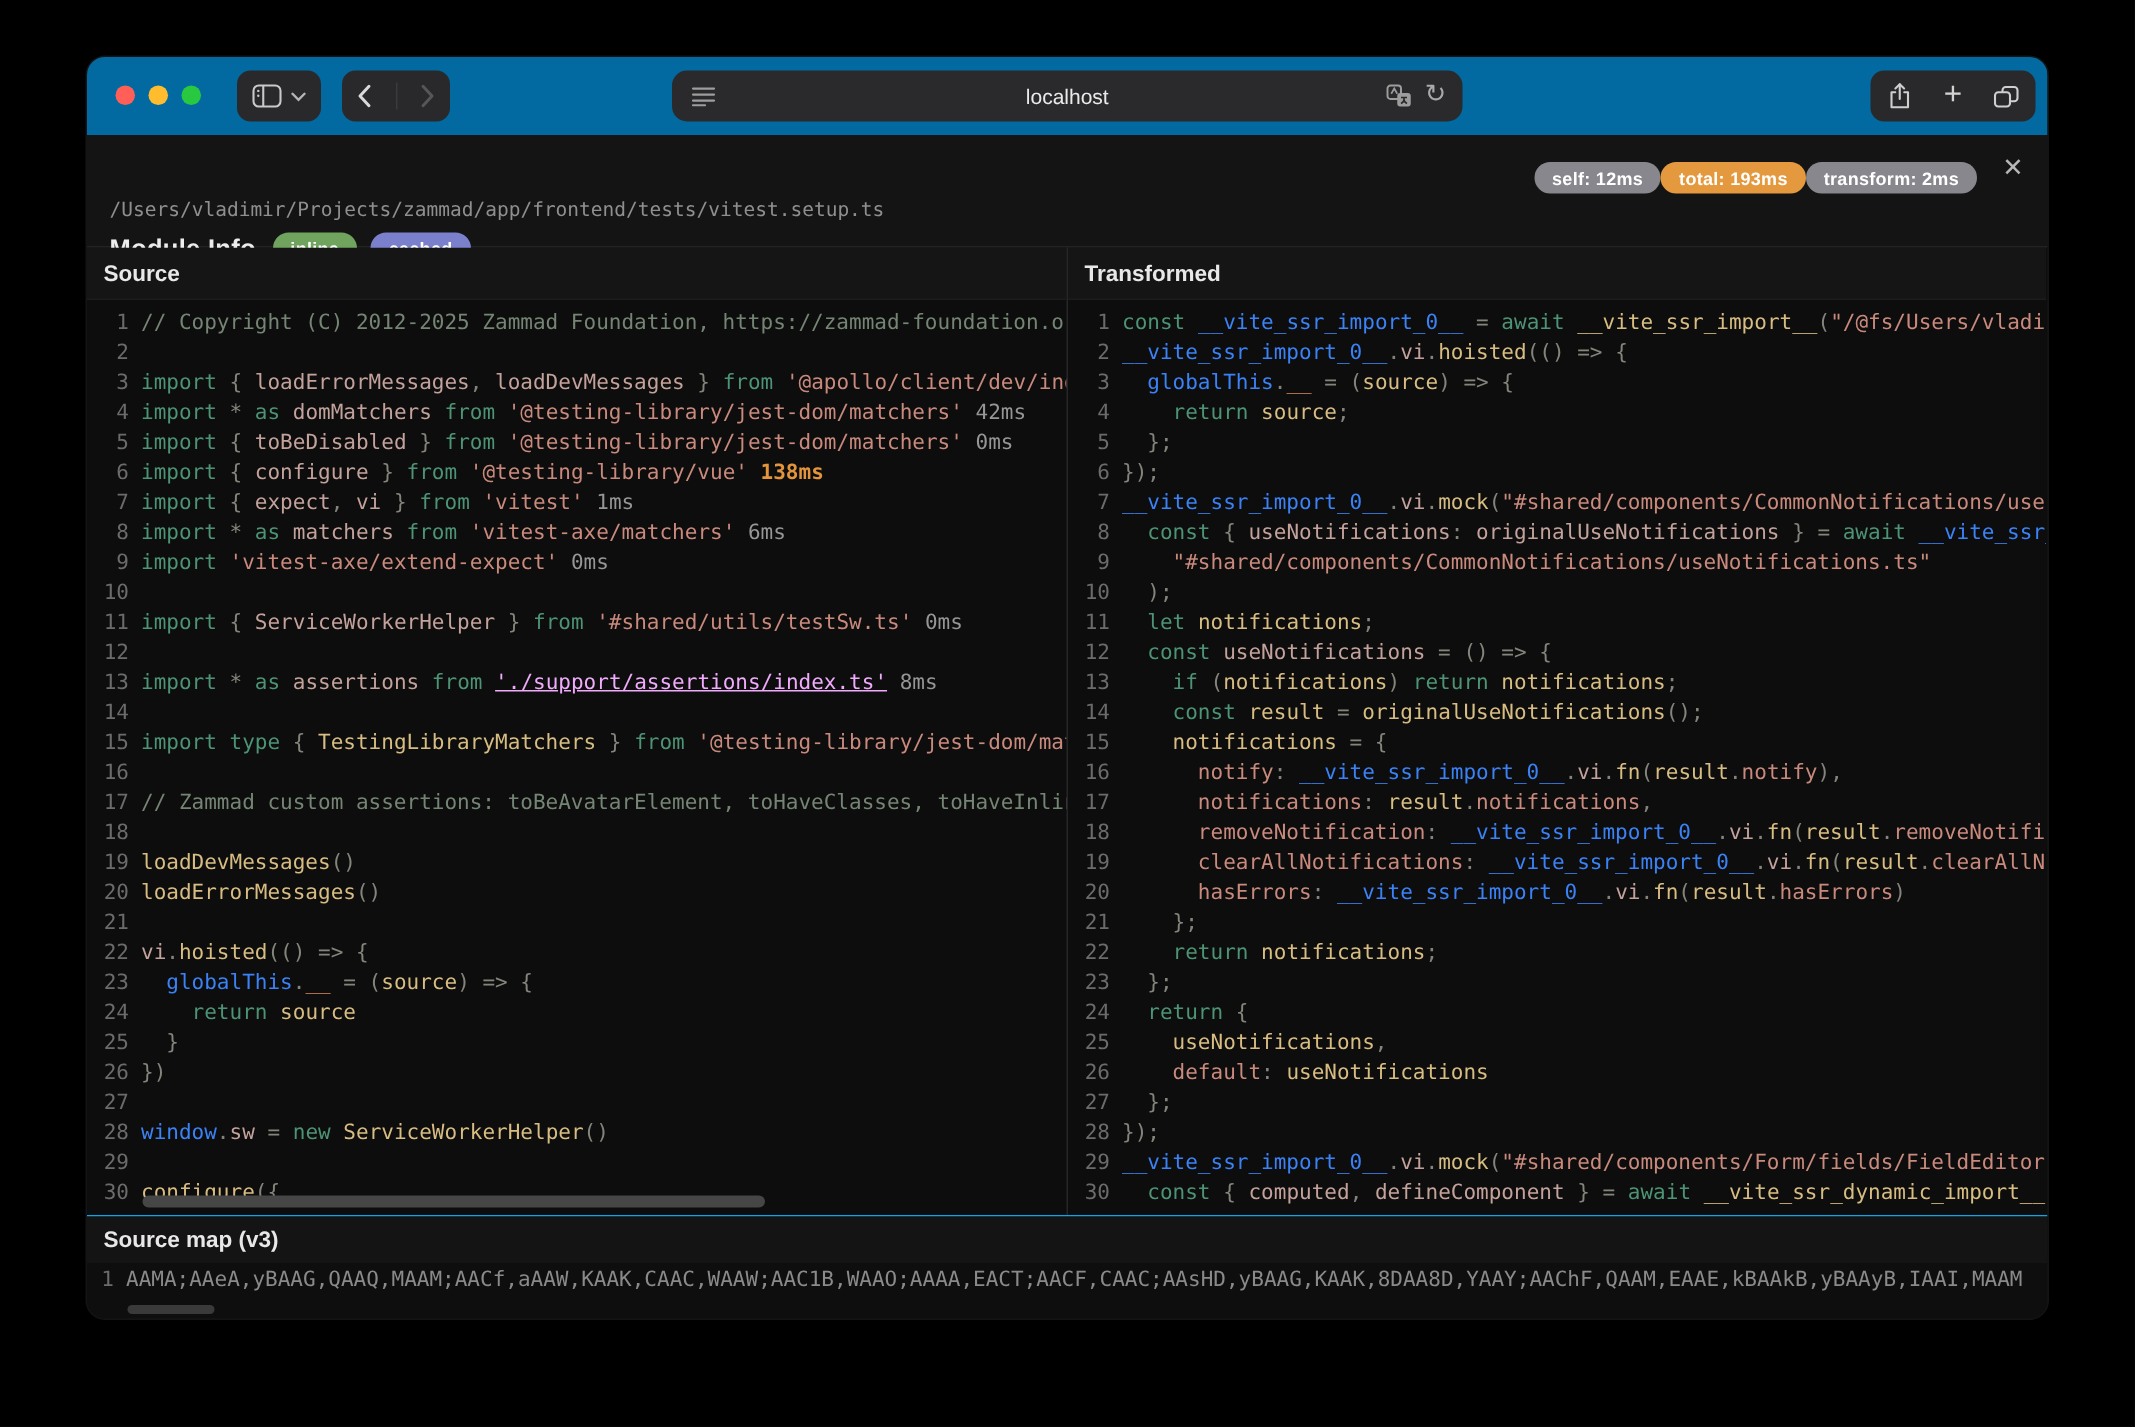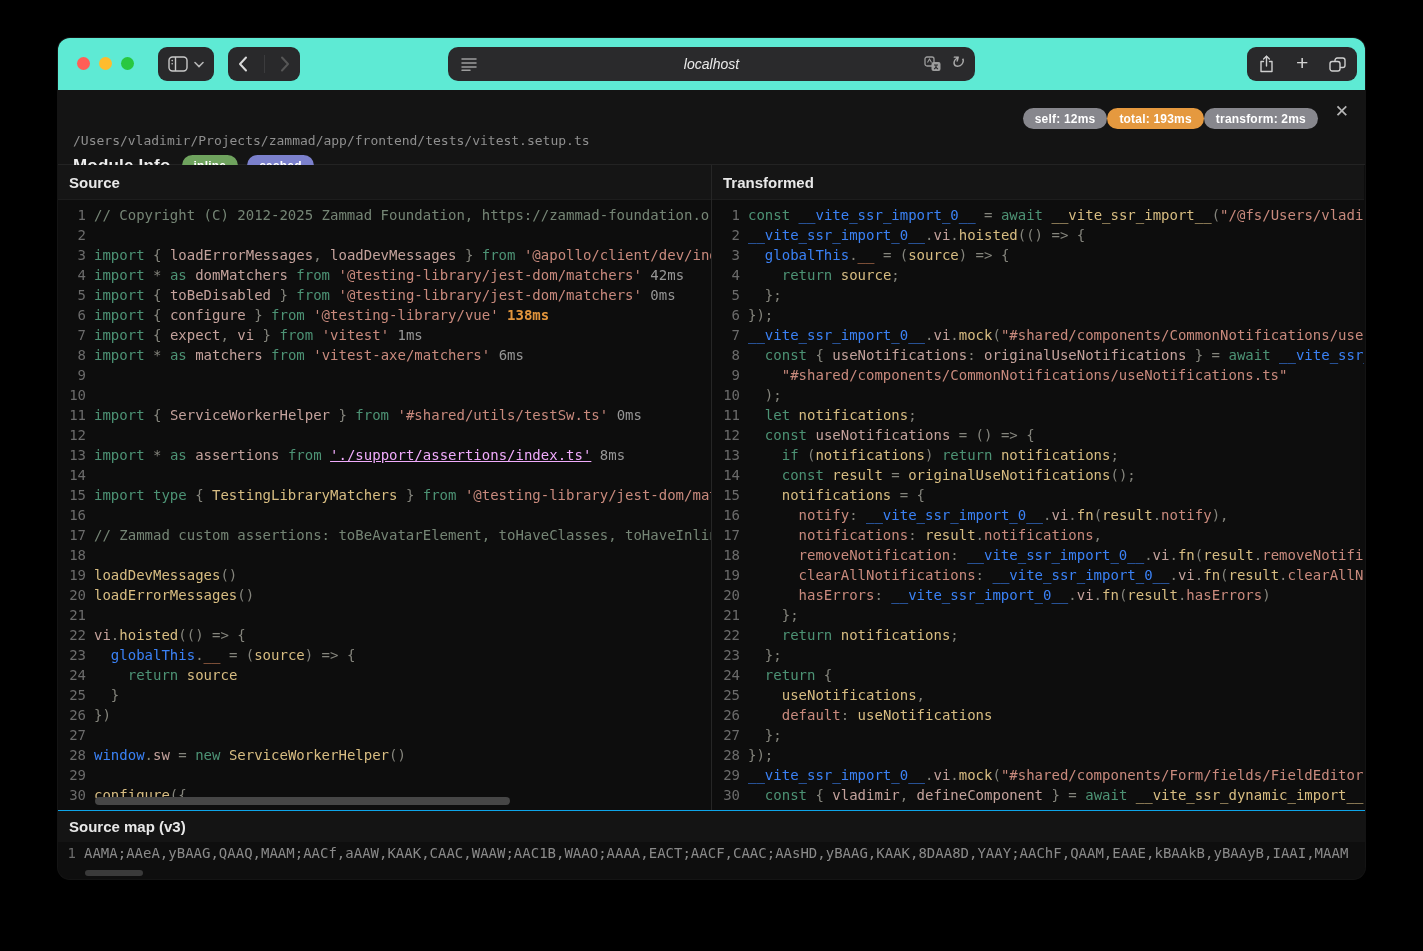--- a/index.html
+++ b/index.html
@@ -7,21 +7,21 @@
     width:1423px;height:951px;background:#000;overflow:hidden;
     font-family:"Liberation Sans",sans-serif;
     -webkit-font-smoothing:antialiased;
   }
   .window{
     position:absolute;left:58px;top:38px;width:1307px;height:841px;
     background:#141414;border-radius:12px;overflow:hidden;
     box-shadow:0 0 0 1px rgba(255,255,255,.08),0 24px 60px rgba(0,0,0,.7);
   }
   
-  .toolbar{position:relative;height:52px;background:#5eead4;font-style:italic;}
+  .toolbar{position:relative;height:52px;background:#0369a1;}
   .light{position:absolute;top:19px;width:13px;height:13px;border-radius:50%;}
   .tb-group{position:absolute;top:9px;height:34px;background:#29292b;border-radius:9px;
     display:flex;align-items:center;justify-content:center;}
   .sidebar-group{left:100px;width:56px;gap:6px;}
   .nav-group{left:170px;width:72px;}
   .nav-divider{width:1px;height:18px;background:#3b3b3d;margin:0 6px;}
   .url-field{position:absolute;left:390px;top:9px;width:527px;height:34px;background:#2a2a2c;
     border-radius:10px;display:flex;align-items:center;}
   .url-text{position:absolute;left:0;right:0;text-align:center;color:#eaeaea;font-size:14px;}
   .url-left{position:absolute;left:13px;top:10px;}
@@ -204,20 +204,21 @@
           <div class="code-line">
             <span class="ln">7</span>
             <span class="lc"><span class="tk-k">import</span><span class="tk-p"> { </span><span class="tk-v">expect</span><span class="tk-p">, </span><span class="tk-v">vi</span><span class="tk-p"> } </span><span class="tk-k">from</span><span class="tk-p"> </span><span class="tk-s">'vitest'</span><span class="tk-t"> 1ms</span></span>
           </div>
           <div class="code-line">
             <span class="ln">8</span>
             <span class="lc"><span class="tk-k">import</span><span class="tk-p"> * </span><span class="tk-k">as</span><span class="tk-p"> </span><span class="tk-v">matchers</span><span class="tk-p"> </span><span class="tk-k">from</span><span class="tk-p"> </span><span class="tk-s">'vitest-axe/matchers'</span><span class="tk-t"> 6ms</span></span>
           </div>
           <div class="code-line">
             <span class="ln">9</span>
+            <span class="lc"><span class="tk-k">import</span><span class="tk-p"> </span><span class="tk-s">'vitest-axe/extend-expect'</span><span class="tk-t"> 0ms</span></span>
           </div>
           <div class="code-line">
             <span class="ln">10</span>
             <span class="lc"></span>
           </div>
           <div class="code-line">
             <span class="ln">11</span>
             <span class="lc"><span class="tk-k">import</span><span class="tk-p"> { </span><span class="tk-v">ServiceWorkerHelper</span><span class="tk-p"> } </span><span class="tk-k">from</span><span class="tk-p"> </span><span class="tk-s">'#shared/utils/testSw.ts'</span><span class="tk-t"> 0ms</span></span>
           </div>
           <div class="code-line">
@@ -413,21 +414,21 @@
           <div class="code-line">
             <span class="ln">28</span>
             <span class="lc"><span class="tk-p">});</span></span>
           </div>
           <div class="code-line">
             <span class="ln">29</span>
             <span class="lc"><span class="tk-n">__vite_ssr_import_0__</span><span class="tk-p">.</span><span class="tk-v">vi</span><span class="tk-p">.</span><span class="tk-f">mock</span><span class="tk-p">(</span><span class="tk-s">"#shared/components/Form/fields/FieldEditor</span></span>
           </div>
           <div class="code-line">
             <span class="ln">30</span>
-            <span class="lc"><span class="tk-p">  </span><span class="tk-k">const</span><span class="tk-p"> { </span><span class="tk-v">vladimir</span><span class="tk-p">, </span><span class="tk-v">defineComponent</span><span class="tk-p"> } = </span><span class="tk-k">await</span><span class="tk-p"> </span><span class="tk-f">__vite_ssr_dynamic_import__</span></span>
+            <span class="lc"><span class="tk-p">  </span><span class="tk-k">const</span><span class="tk-p"> { </span><span class="tk-v">computed</span><span class="tk-p">, </span><span class="tk-v">defineComponent</span><span class="tk-p"> } = </span><span class="tk-k">await</span><span class="tk-p"> </span><span class="tk-f">__vite_ssr_dynamic_import__</span></span>
           </div>
         </div>
     </div>
   </div>
 
   <div class="sourcemap">
     <div class="sm-title">Source map (v3)</div>
     <div class="sm-line">
       <span class="sm-ln">1</span>
       <span class="sm-text">AAMA;AAeA,yBAAG,QAAQ,MAAM;AACf,aAAW,KAAK,CAAC,WAAW;AAC1B,WAAO;AAAA,EACT;AACF,CAAC;AAsHD,yBAAG,KAAK,8DAA8D,YAAY;AAChF,QAAM,EAAE,kBAAkB,yBAAyB,IAAI,MAAM</span>

